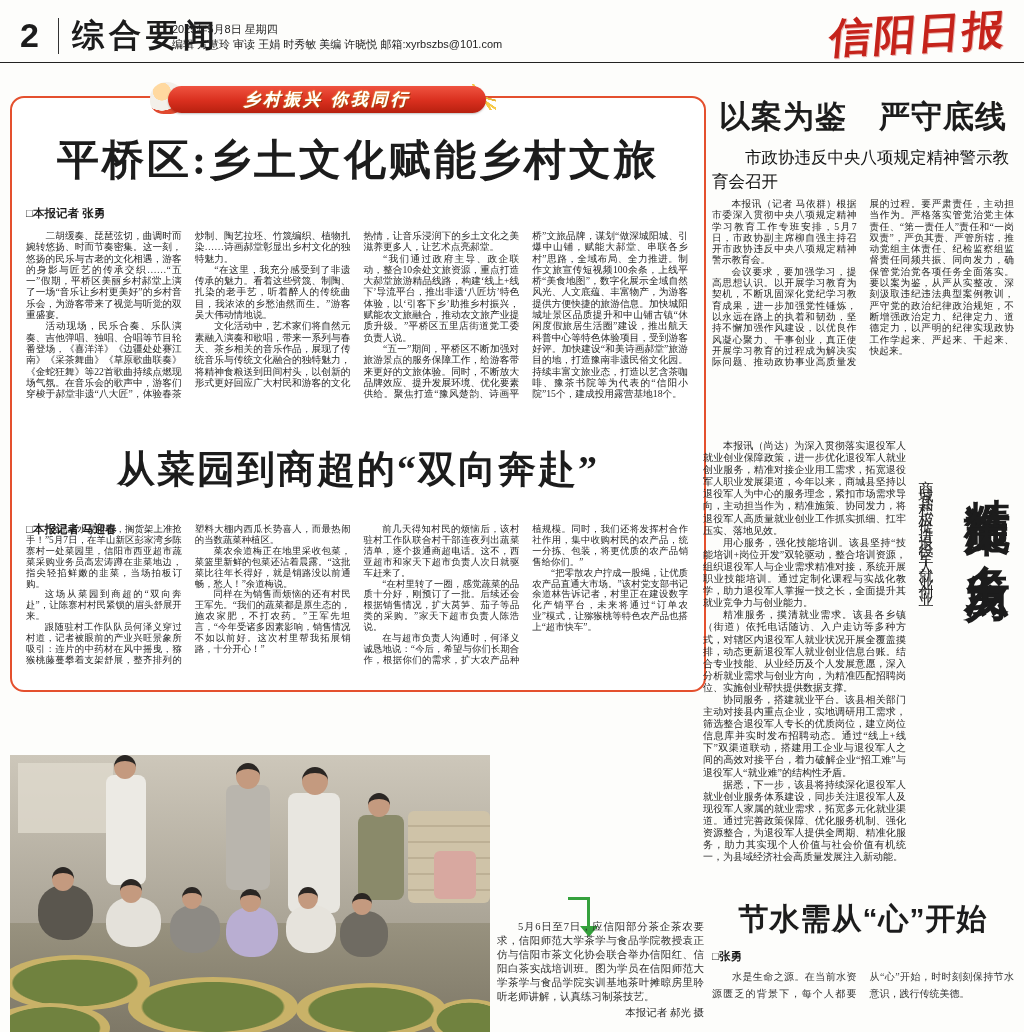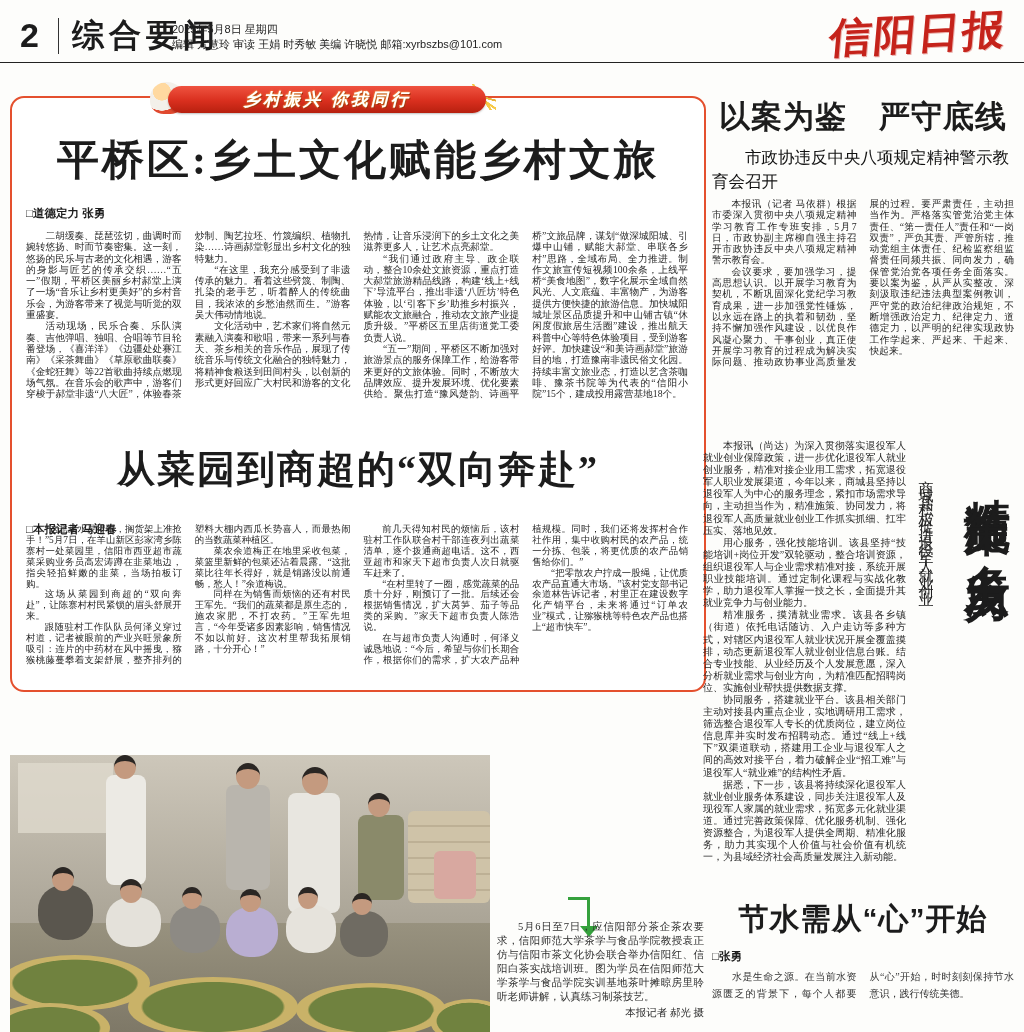--- a/index.html
+++ b/index.html
@@ -101,21 +101,21 @@
 <div class="abs hdr-rule"></div>
 
 <div class="abs left-box"></div>
 <div class="abs banner-dec-l"></div>
 <div class="abs banner-dec-r"></div>
 <div class="abs banner">
   <span class="banner-text">乡村振兴 你我同行</span>
 </div>
 
 <div class="abs a1-headline">平桥区:乡土文化赋能乡村文旅</div>
-<div class="abs byline a1-byline">□道德定力 张勇</div>
+<div class="abs byline a1-byline">□本报记者 张勇</div>
 <div class="abs bodytxt a1-body">
   <p>二胡缓奏、琵琶弦切，曲调时而婉转悠扬、时而节奏密集。这一刻，悠扬的民乐与古老的文化相遇，游客的身影与匠艺的传承交织……“五一”假期，平桥区美丽乡村郝堂上演了一场“音乐让乡村更美好”的乡村音乐会，为游客带来了视觉与听觉的双重盛宴。</p>
   <p>活动现场，民乐合奏、乐队演奏、吉他弹唱、独唱、合唱等节目轮番登场，《喜洋洋》《边疆处处赛江南》《采茶舞曲》《草原歌曲联奏》《金蛇狂舞》等22首歌曲持续点燃现场气氛。在音乐会的歌声中，游客们穿梭于郝堂非遗“八大匠”，体验春茶炒制、陶艺拉坯、竹篾编织、植物扎染……诗画郝堂彰显出乡村文化的独特魅力。</p>
   <p>“在这里，我充分感受到了非遗传承的魅力。看着这些劈篾、制陶、扎染的老手艺，听着醉人的传统曲目，我浓浓的乡愁油然而生。”游客吴大伟动情地说。</p>
   <p>文化活动中，艺术家们将自然元素融入演奏和歌唱，带来一系列与春天、茶乡相关的音乐作品，展现了传统音乐与传统文化融合的独特魅力，将精神食粮送到田间村头，以创新的形式更好回应广大村民和游客的文化热情，让音乐浸润下的乡土文化之美滋养更多人，让艺术点亮郝堂。</p>
   <p>“我们通过政府主导、政企联动，整合10余处文旅资源，重点打造大郝堂旅游精品线路，构建‘线上+线下’导流平台，推出非遗‘八匠坊’特色体验，以‘引客下乡’助推乡村振兴，赋能农文旅融合，推动农文旅产业提质升级。”平桥区五里店街道党工委负责人说。</p>
   <p>“五一”期间，平桥区不断加强对旅游景点的服务保障工作，给游客带来更好的文旅体验。同时，不断放大品牌效应、提升发展环境、优化要素供给。聚焦打造“豫风楚韵、诗画平桥”文旅品牌，谋划“做深城阳城、引爆中山铺，赋能大郝堂、串联各乡村”思路，全域布局、全力推进。制作文旅宣传短视频100余条，上线平桥“美食地图”，数字化展示全域自然风光、人文底蕴、丰富物产，为游客提供方便快捷的旅游信息。加快城阳城址景区品质提升和中山铺古镇“休闲度假旅居生活圈”建设，推出航天科普中心等特色体验项目，受到游客好评。加快建设“和美诗画郝堂”旅游目的地，打造豫南非遗民俗文化园。持续丰富文旅业态，打造以艺含茶咖啡、豫茶书院等为代表的“信阳小院”15个，建成投用露营基地18个。</p>
 </div>
 
 <div class="abs a2-headline">从菜园到商超的“双向奔赴”</div>

